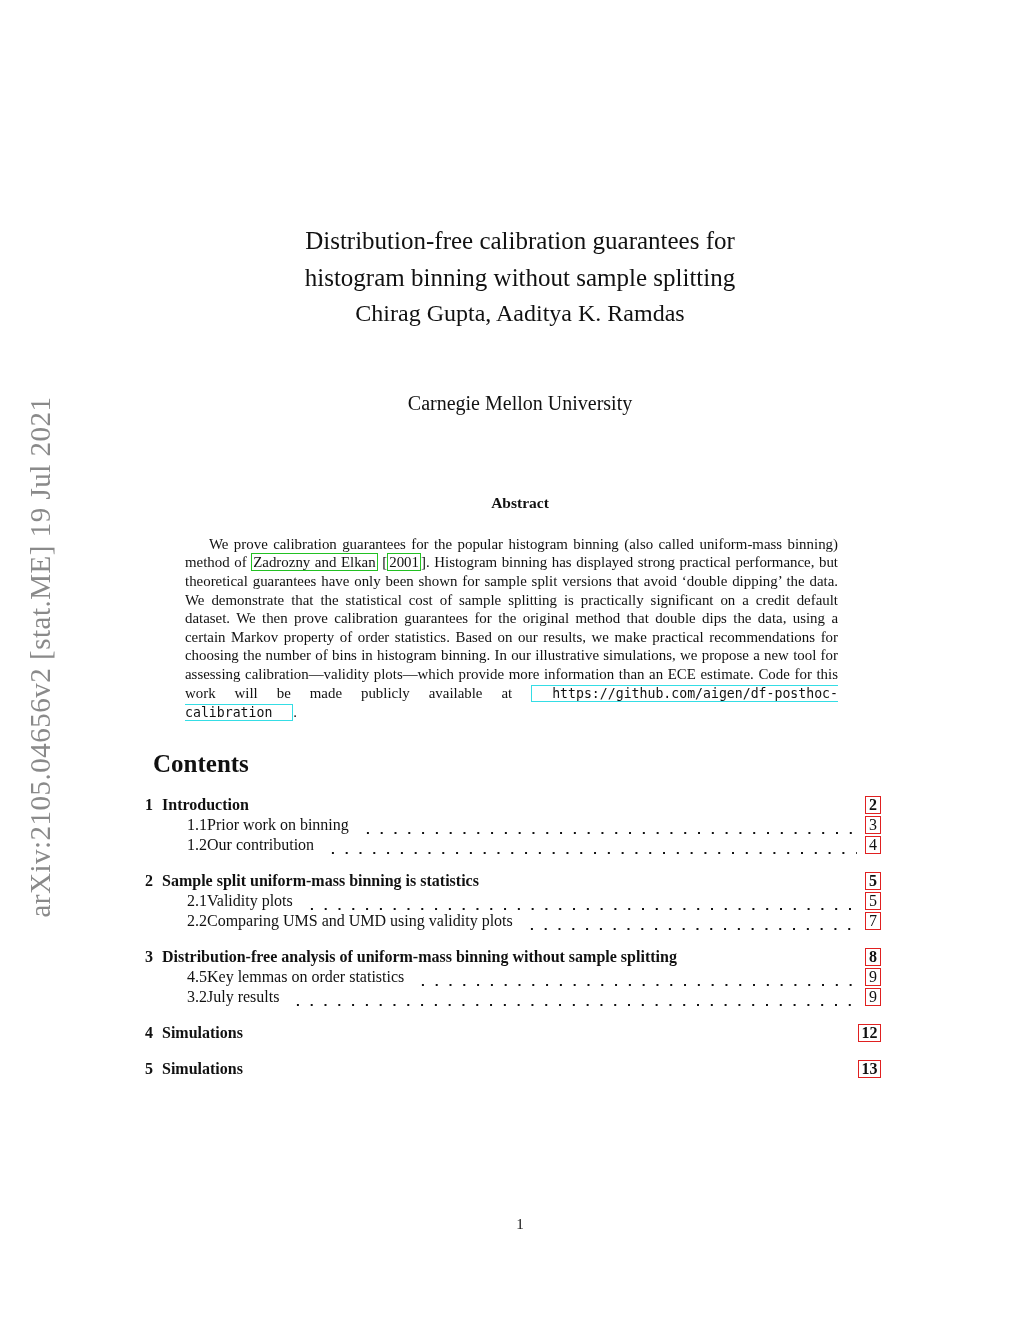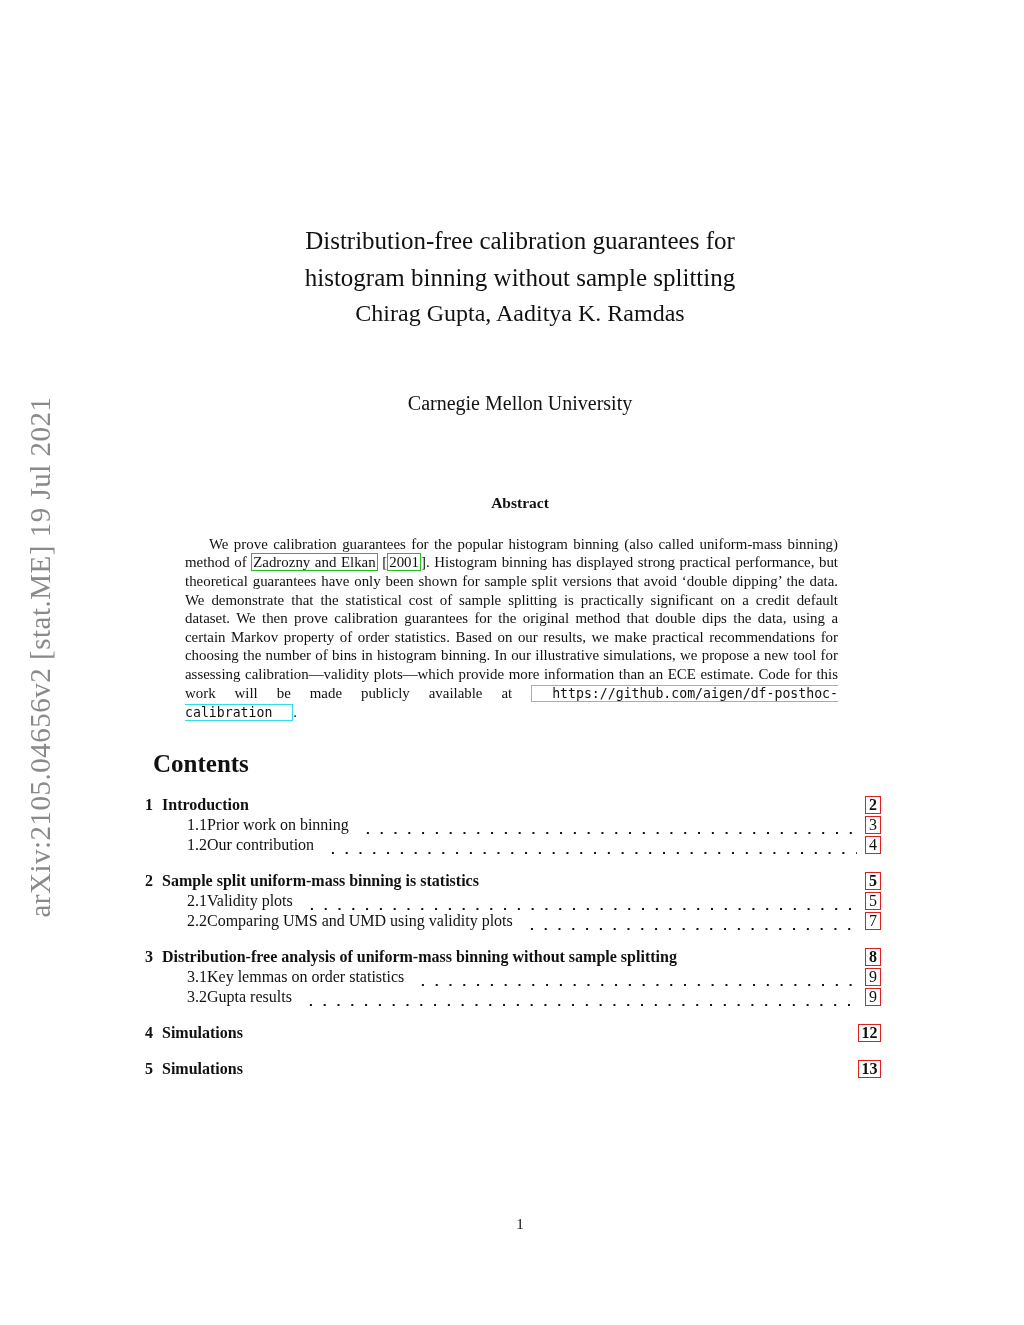--- a/index.html
+++ b/index.html
@@ -156,29 +156,29 @@
     </div>
 
     <div class="toc-row level1">
       <span class="toc-num">3</span>
       <span class="toc-label">Distribution-free analysis of uniform-mass binning without sample splitting</span>
       <span class="toc-dots"></span>
       <span class="page-box">8</span>
     </div>
 
     <div class="toc-row level2">
-      <span class="toc-num">3.1</span>
+      <span class="toc-num">4.5</span>
       <span class="toc-label">Key lemmas on order statistics</span>
       <span class="toc-dots"></span>
       <span class="page-box">9</span>
     </div>
 
     <div class="toc-row level2">
       <span class="toc-num">3.2</span>
-      <span class="toc-label">Gupta results</span>
+      <span class="toc-label">July results</span>
       <span class="toc-dots"></span>
       <span class="page-box">9</span>
     </div>
 
     <div class="toc-row level1">
       <span class="toc-num">4</span>
       <span class="toc-label">Simulations</span>
       <span class="toc-dots"></span>
       <span class="page-box">12</span>
     </div>

